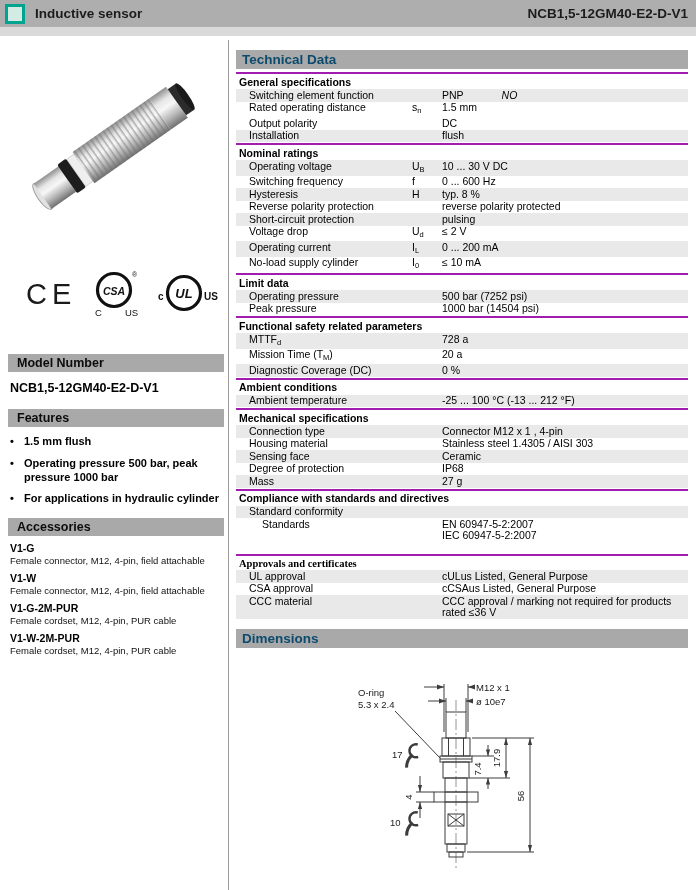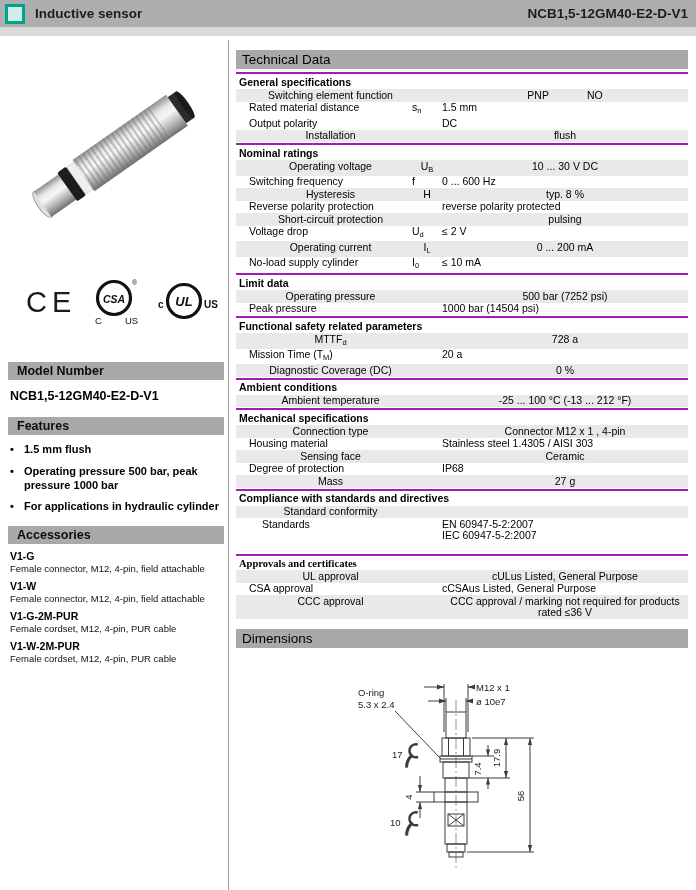--- a/index.html
+++ b/index.html
@@ -11,45 +11,45 @@
   .topbar { position:absolute; top:0; left:0; width:696px; height:27px; background:#aeaeae;
             display:flex; align-items:center; }
   .brandbox { width:20px; height:20px; background:#d3ece3; border:3px solid #00a390; margin-left:5px; }
   .topbar-title { font-weight:bold; font-size:13.5px; color:#1c1c1c; margin-left:10px; }
   .topbar-model { font-weight:bold; font-size:13.5px; color:#1c1c1c; margin-left:auto; margin-right:8px; }
   .substrip { position:absolute; top:27px; left:0; width:696px; height:9px; background:#dadada; }
 
   .col-divider { position:absolute; top:40px; left:228px; width:1px; height:850px; background:#9a9a9a; }
 
   
-  .leftcol { position:absolute; top:56px; left:8px; width:216px; }
+  .leftcol { position:absolute; top:48px; left:8px; width:216px; }
   .photo-wrap { margin:4px 0 10px 0; }
   .certs-wrap { margin:18px 0 28px 0; }
   .bar { background:#a9a9a9; font-weight:bold; font-size:12.5px; padding:2px 9px; color:#0c0c0c; }
   .model-value { font-weight:bold; font-size:12.5px; margin:9px 2px 14px 2px; }
   .features-list { margin:8px 2px 12px 2px; }
   .feature-item { display:flex; font-weight:bold; font-size:11px; margin-bottom:8px; line-height:1.25; }
   .feature-bullet { width:14px; flex:none; }
   .acc-list { margin:6px 2px 0 2px; }
   .acc-name { font-weight:bold; font-size:10.5px; margin-top:6px; }
   .acc-desc { font-size:9.5px; margin-top:1px; color:#111; }
 
   
   .rightcol { position:absolute; top:50px; left:236px; width:452px; }
-  .secbar { background:#a9a9a9; font-weight:normal; font-size:13.5px; padding:2px 6px; color:#000000; }
+  .secbar { background:#a9a9a9; font-weight:bold; font-size:13.5px; padding:2px 6px; color:#0c4a6e; }
   .tech-table { margin-top:3px; }
   .sechdr { border-top:2px solid #a21caf; font-weight:bold; font-size:10.5px; padding:1.5px 0 1.5px 3px; margin-top:1px; }
   .sechdr.gap { margin-top:12px;font-family:Liberation Serif, serif; }
   .tr { display:flex; font-size:10.5px; line-height:11.5px; padding:0.5px 0; align-items:flex-start; }
-  .tr.gray { background:#e9e9e9;text-align:center; }
+  .tr.gray { background:#e9e9e9; }
   .td-label { width:176px; padding-left:13px; flex:none; }
   .td-label.ind2 { padding-left:26px; }
   .td-sym { width:30px; flex:none; }
   .td-val { flex:1; }
-  .td-val .v2 { margin-left:38px; }
+  .td-val .v2 { margin-left:38px;font-style:italic; }
   sub { font-size:7.5px; vertical-align:-2px; }
 
   .dims-wrap { margin-top:26px; margin-left:112px; }
   .secbar.dim-bar { margin-top:10px; }
 
   svg text { font-family:"Liberation Sans", sans-serif; }
   .draw { stroke:#3c3c3c; fill:none; stroke-width:1; }
   .drawf { fill:#3c3c3c; stroke:none; }
   .dimtext { font-size:9.5px; fill:#1a1a1a; }
 </style>
@@ -151,21 +151,21 @@
   <div class="rightcol">
     <div class="secbar">Technical Data</div>
     <div class="tech-table" id="tech-table">
         <div class="sechdr">General specifications</div>
         <div class="tr gray">
           <div class="td-label">Switching element function</div>
           <div class="td-sym"></div>
           <div class="td-val">PNP<span class="v2">NO</span></div>
         </div>
         <div class="tr">
-          <div class="td-label">Rated material distance</div>
+          <div class="td-label">Rated operating distance</div>
           <div class="td-sym">s<sub>n</sub></div>
           <div class="td-val">1.5 mm</div>
         </div>
         <div class="tr">
           <div class="td-label">Output polarity</div>
           <div class="td-sym"></div>
           <div class="td-val">DC</div>
         </div>
         <div class="tr gray">
           <div class="td-label">Installation</div>
@@ -291,21 +291,21 @@
           <div class="td-label">UL approval</div>
           <div class="td-sym"></div>
           <div class="td-val">cULus Listed, General Purpose</div>
         </div>
         <div class="tr">
           <div class="td-label">CSA approval</div>
           <div class="td-sym"></div>
           <div class="td-val">cCSAus Listed, General Purpose</div>
         </div>
         <div class="tr gray">
-          <div class="td-label">CCC approval</div>
+          <div class="td-label">CCC material</div>
           <div class="td-sym"></div>
           <div class="td-val">CCC approval / marking not required for products rated ≤36 V</div>
         </div>
       </div>
 
     <div class="secbar dim-bar">Dimensions</div>
     <div class="dims-wrap">
       <svg width="290" height="222" viewBox="0 0 290 222">
 
         <line x1="108" y1="26" x2="108" y2="194" stroke="#7a7a7a" stroke-width="0.8" stroke-dasharray="11 3 2 3"></line>

